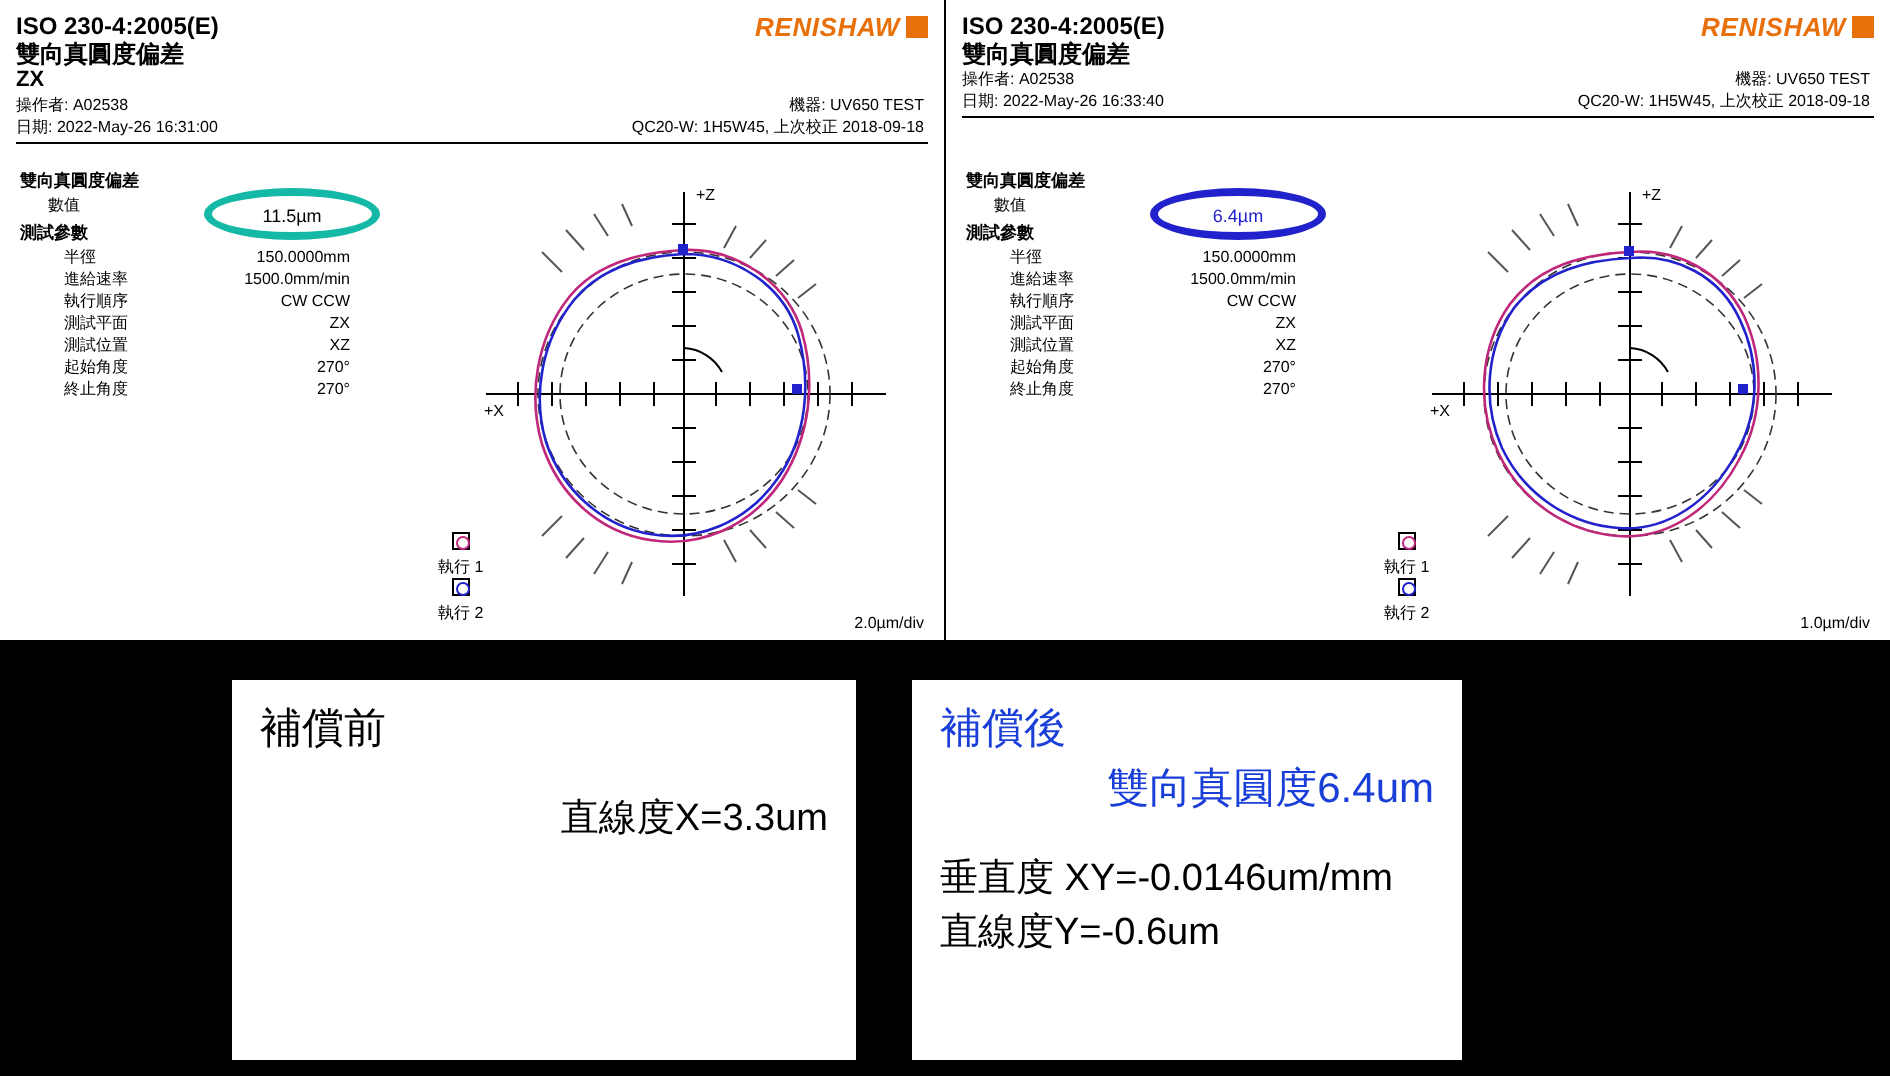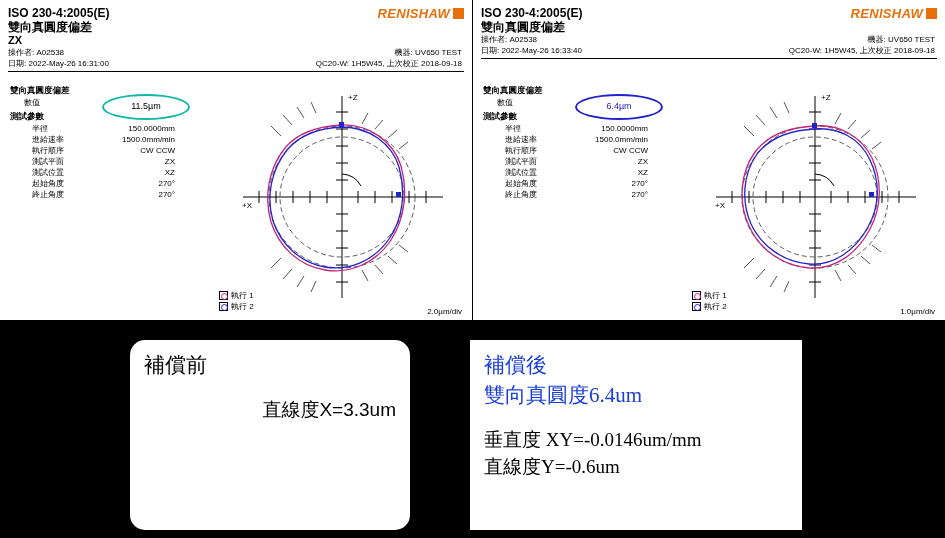--- a/index.html
+++ b/index.html
@@ -127,21 +127,21 @@
   .valuerow {
     position: relative;
     height: 13px;
   }
   .ellipse-val {
     position: absolute;
     left: 92px;
     top: -3px;
     width: 88px;
     height: 26px;
-    border: 2px solid #14b8a6;
+    border: 4px solid #14b8a6;
     border-radius: 50%;
     box-sizing: border-box;
   }
   .ellipse-val.blue { border-color: #2222cc; }
   .ellipse-val span {
     position: absolute;
     left: 0; right: 0; top: 5px;
     text-align: center;
     font-size: 9px;
     color: #000;
@@ -168,20 +168,21 @@
     left: 4px;
     bottom: 8px;
     font-size: 8px;
     color: #000;
   }
   .legend .lrow {
     display: flex;
     align-items: center;
     gap: 3px;
     line-height: 11px;
+    flex-direction: column;
   }
   .legend .swatch {
     width: 9px; height: 9px;
     border: 1px solid #000;
     box-sizing: border-box;
     position: relative;
   }
   .legend .swatch.r { background: #fff; }
   .legend .swatch.r::after {
     content: "";
@@ -199,43 +200,42 @@
   }
 
   
   .cap {
     position: absolute;
     background: #ffffff;
     box-sizing: border-box;
     padding: 10px 14px;
   }
   .cap.left {
-    left: 130px;
+    left: 116px;
     top: 340px;
-    width: 280px;
+    width: 312px;
     height: 190px;
-    border-radius: 15px;
   }
   .cap.right {
-    left: 470px;
+    left: 456px;
     top: 340px;
-    width: 332px;
+    width: 275px;
     height: 190px;
-    font-family: Liberation Serif, serif;
   }
   .cap .l1 {
     font-size: 21px;
     color: #000;
     line-height: 30px;
   }
   .cap.right .l1, .cap.right .l2 { color: #1a3fd8; }
   .cap .l2 {
     font-size: 21px;
     color: #000;
     line-height: 30px;
+    text-align: right;
   }
   .cap .gap { height: 16px; }
   .cap .l3 {
     font-size: 19px;
     color: #000;
     line-height: 27px;
   }
   .cap.left .l3 { text-align: right; }
   .cap.left .l1, .cap.left .l2 { text-align: left; }
 </style>

